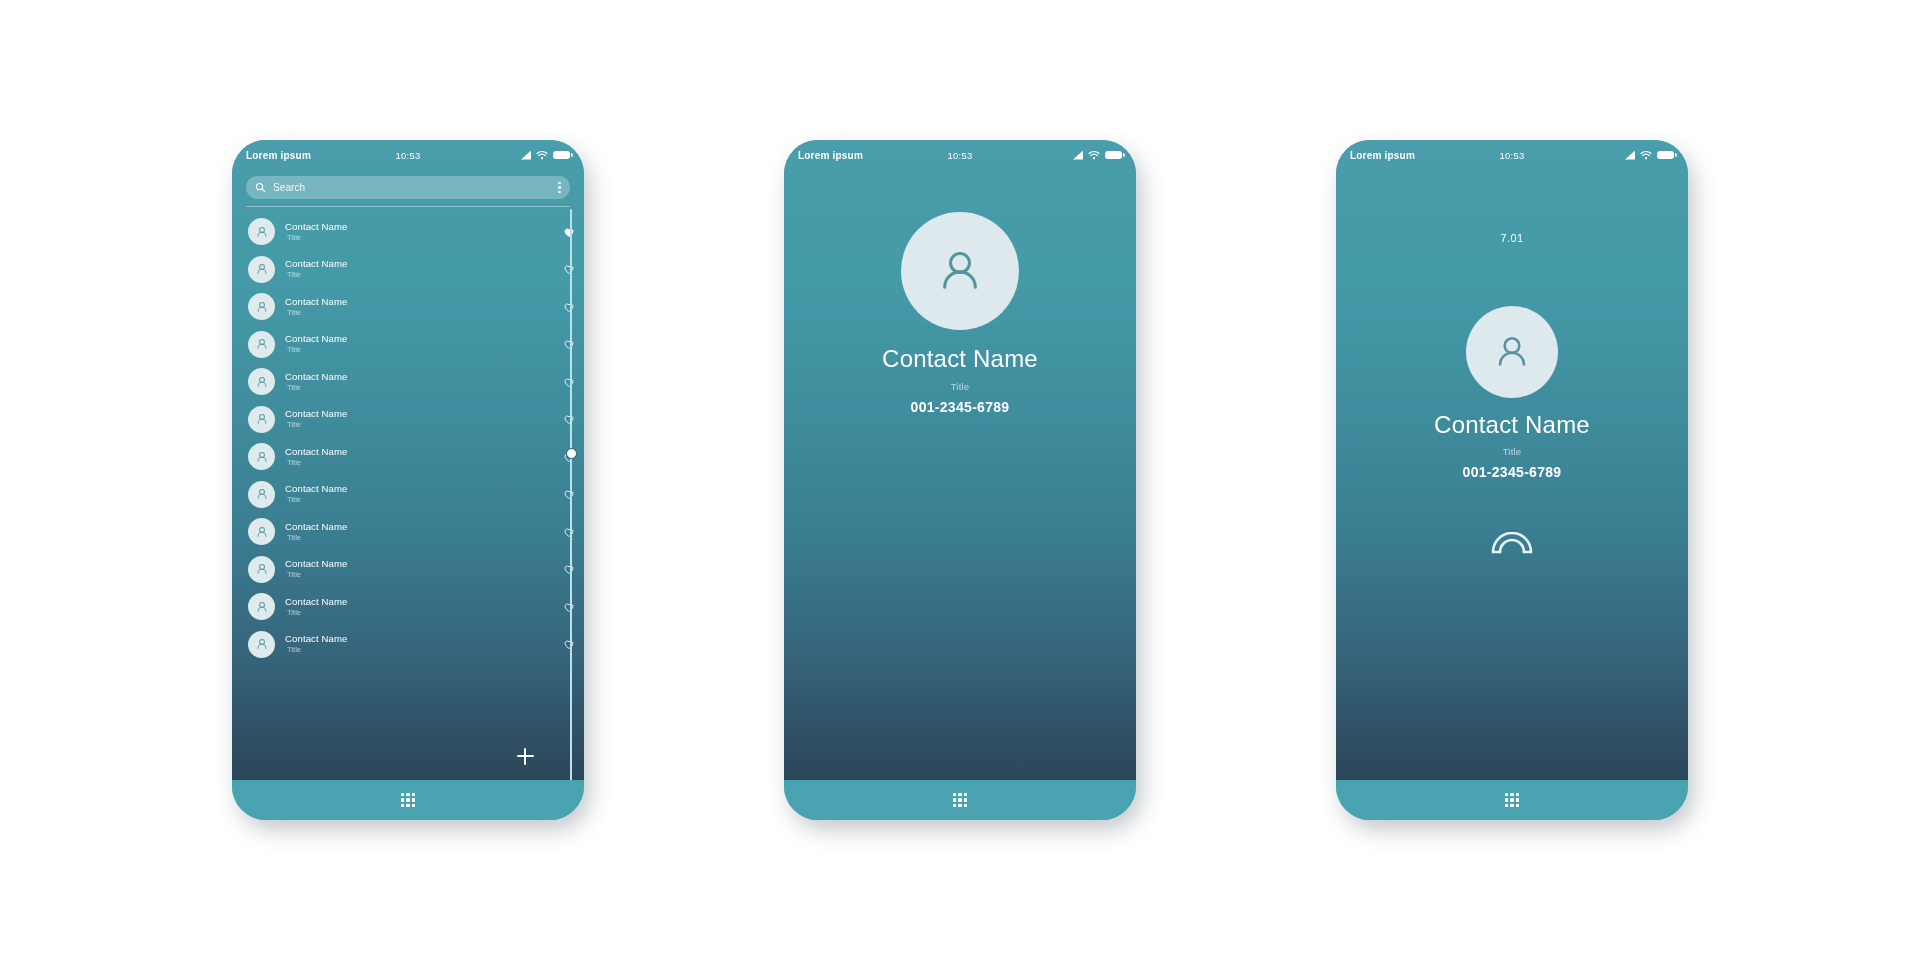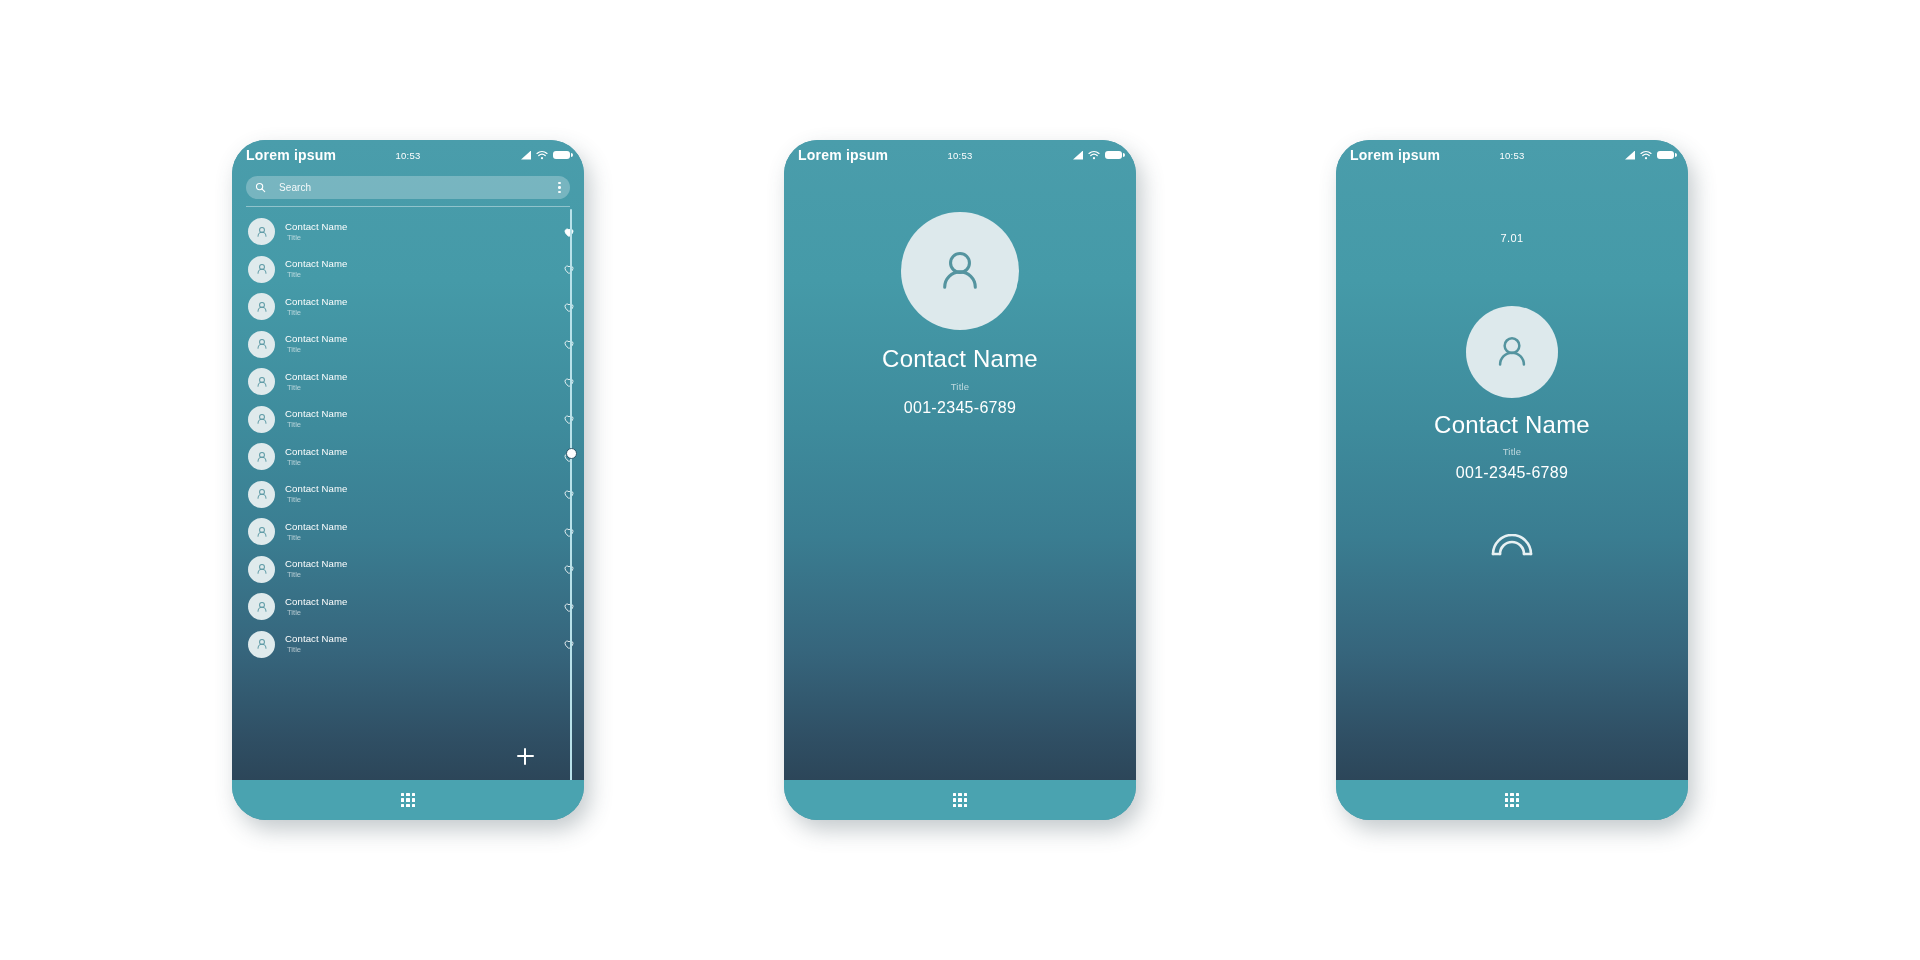--- a/index.html
+++ b/index.html
@@ -54,21 +54,21 @@
   
   .statusbar {
     height: 30px;
     flex: none;
     display: flex;
     align-items: center;
     padding: 0 14px;
     color: #ffffff;
   }
   .status-carrier {
-    font-size: 14px;
+    font-size: 10px;
     font-weight: bold;
     letter-spacing: 0.2px;
     flex: none;
     width: 96px;
   }
   .status-time {
     flex: 1;
     text-align: center;
     font-size: 9.5px;
     letter-spacing: 0.2px;
@@ -104,21 +104,21 @@
 
   
   .search-wrap { padding: 6px 14px 0; flex: none; }
   .searchbar {
     height: 23px;
     border-radius: 12px;
     background: rgba(255,255,255,0.26);
     display: flex;
     align-items: center;
     padding: 0 9px;
-    gap: 13px;
+    gap: 7px;
   }
   .ico-search { width: 11px; height: 11px; flex: none; display:block; }
   .search-text {
     flex: 1;
     font-size: 10px;
     color: rgba(255,255,255,0.92);
     letter-spacing: 0.1px;
   }
   .ico-kebab {
     flex: none;
@@ -252,23 +252,24 @@
     color: #ffffff;
     letter-spacing: 0.2px;
     line-height: 1.1;
   }
   .big-title {
     font-size: 9.5px;
     color: rgba(255,255,255,0.66);
     letter-spacing: 0.2px;
   }
   .big-phone {
-    font-size: 16px;
+    font-size: 14px;
     color: #ffffff;
     letter-spacing: 0.3px;
+    font-weight: bold;
   }
   .endcall { display: block; }
 
   
   .navbar {
     flex: none;
     height: 40px;
     background: #4aa3b0;
     display: flex;
     align-items: center;

